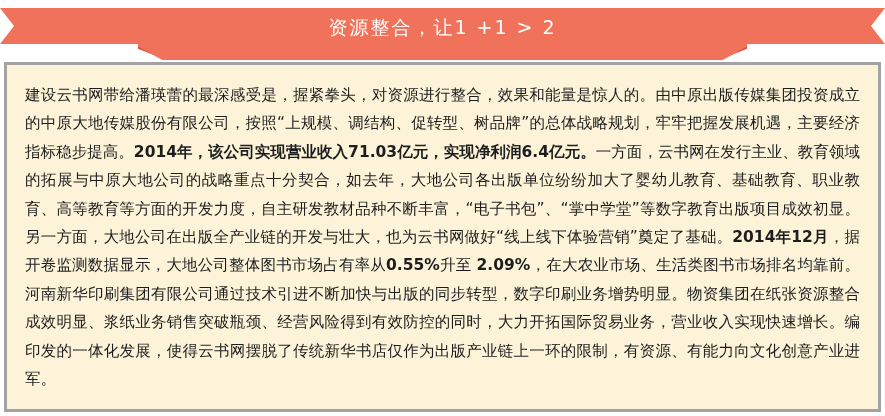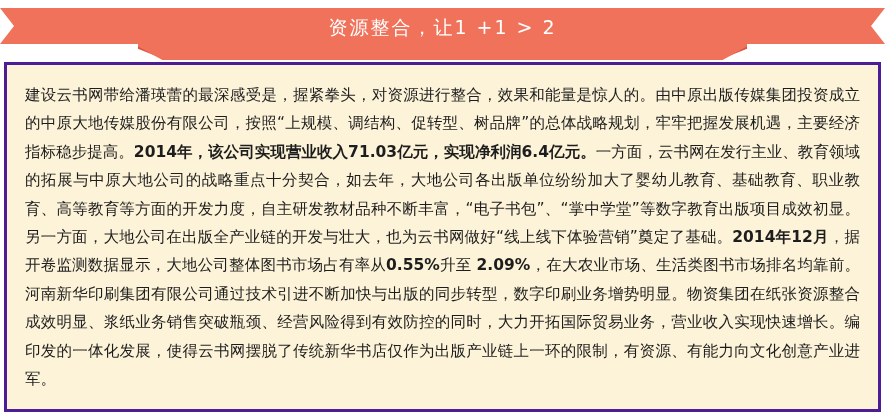--- a/index.html
+++ b/index.html
@@ -83,21 +83,21 @@
 
   
   .card {
     position: absolute;
     left: 4px;
     top: 62px;
     width: 877px;
     height: 350px;
     box-sizing: border-box;
     background: #fdf3d8;
-    border: 3px solid #4c1d95;
+    border: 3px solid #a3a3a3;
     padding: 16px 18px 12px 18px;
   }
   .body-text {
     margin: 0;
     color: #1d1d1d;
     font-size: 15.5px;
     line-height: 28.4px;
     text-align: justify;
     text-justify: inter-ideograph;
     text-indent: 0;

